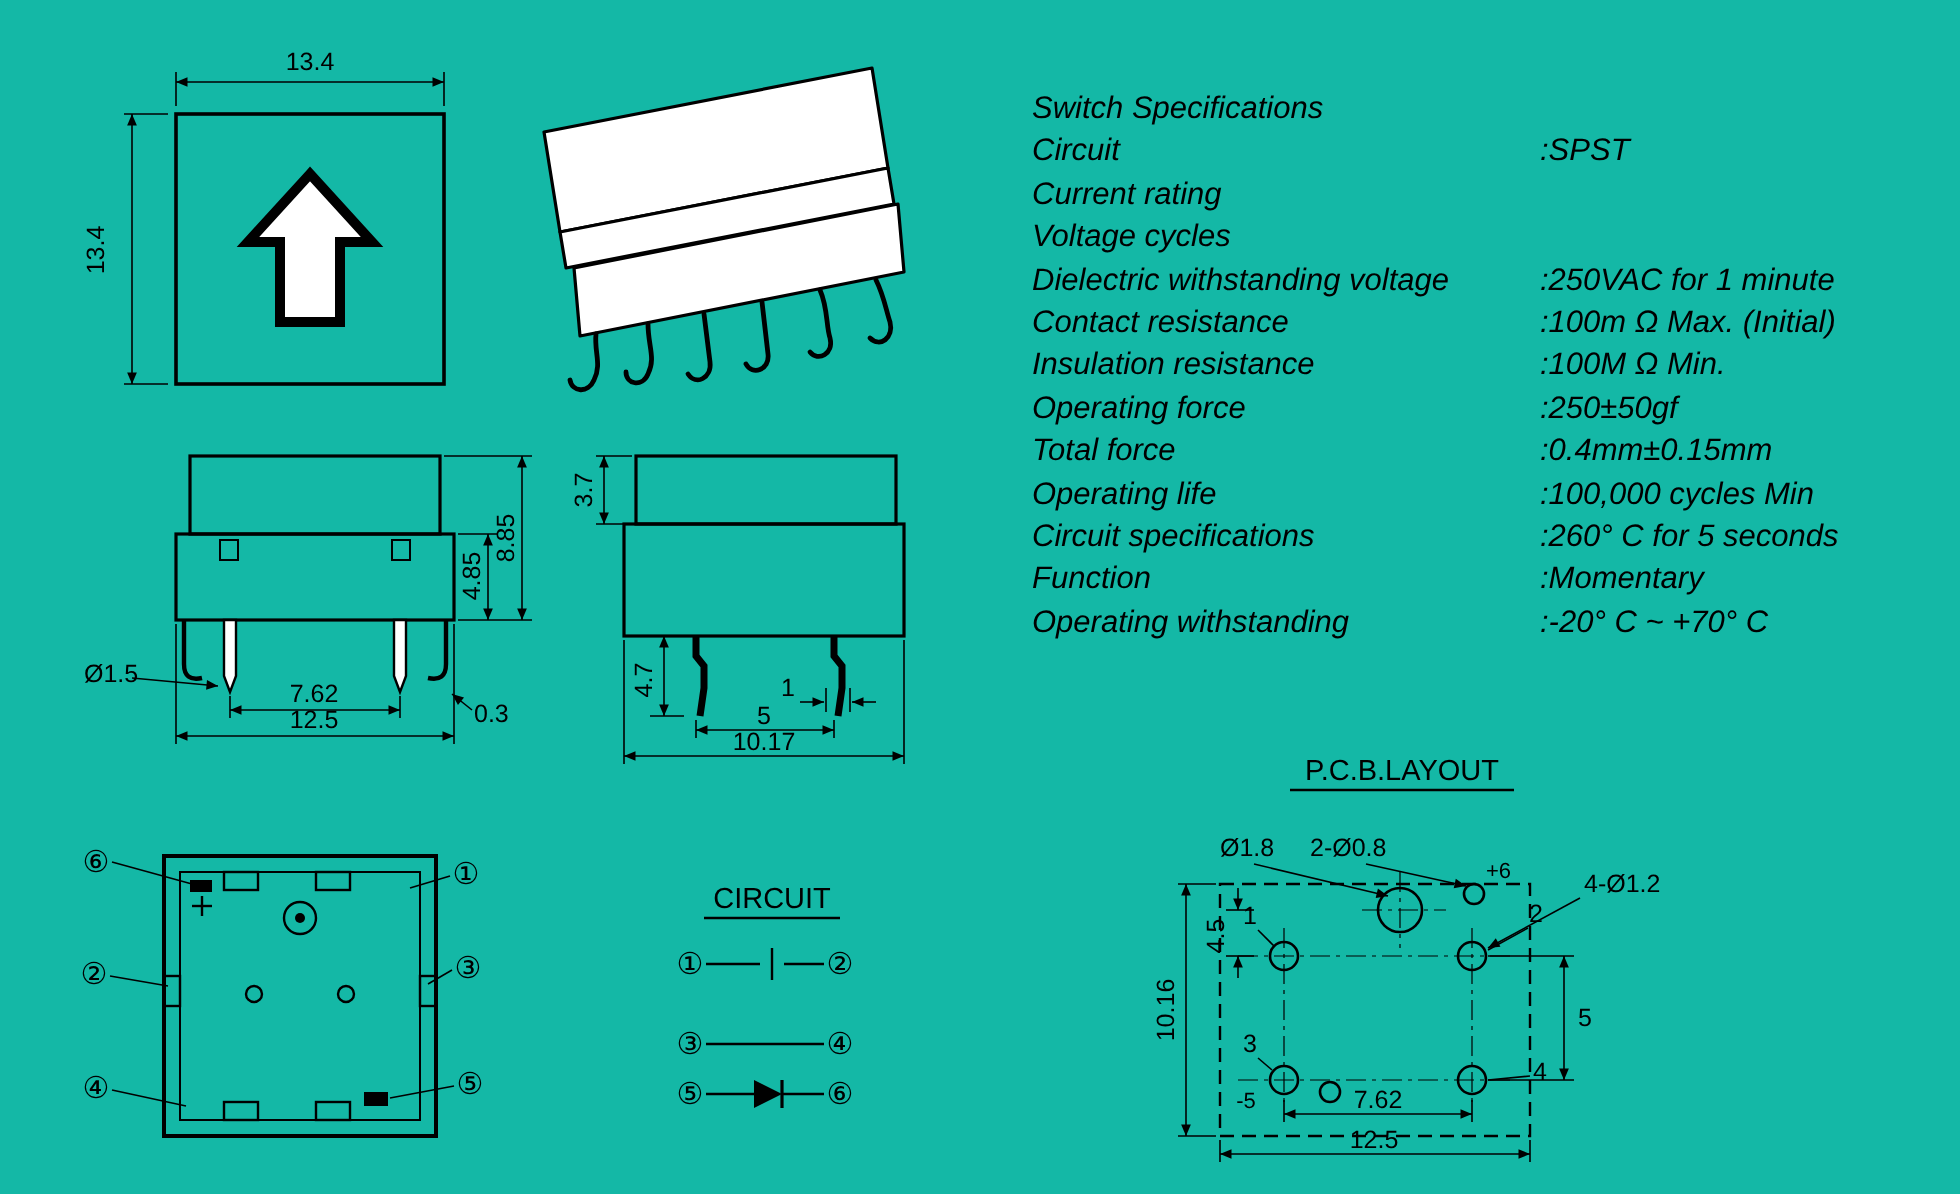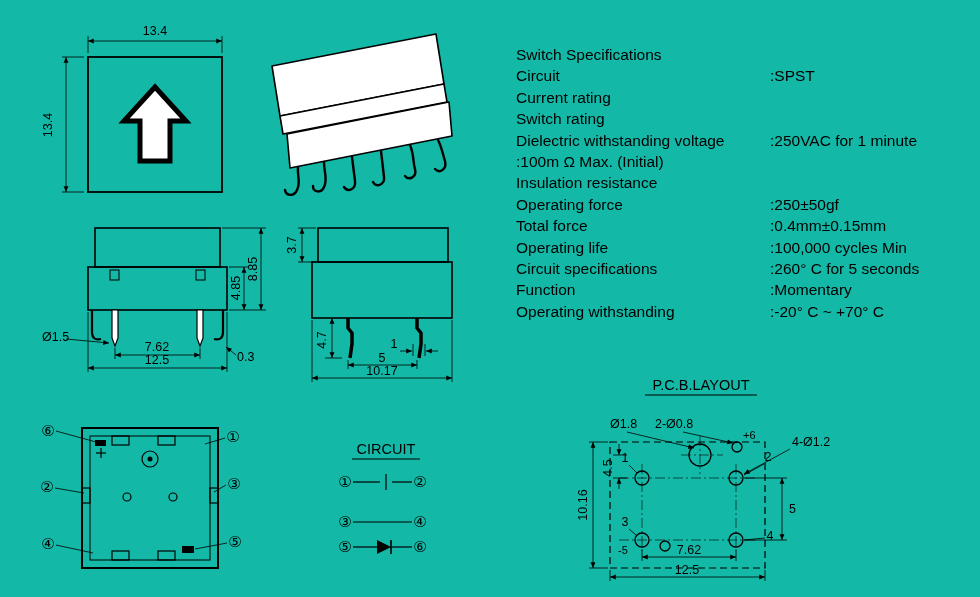--- a/index.html
+++ b/index.html
@@ -4,21 +4,21 @@
 <style>
   html,body{margin:0;padding:0;background:#fff;}
   .sheet{position:relative;width:980px;height:597px;background:#14b8a6;color:#000;
          font-family:"Liberation Sans","DejaVu Sans",sans-serif;overflow:hidden;}
   svg{position:absolute;display:block;}
   svg text{font-family:"Liberation Sans","DejaVu Sans",sans-serif;fill:#000;stroke:none;}
   .dim{font-size:12.5px;}
   .small{font-size:11px;}
   .pin-num{font-size:15px;}
   .title-t{font-size:14.5px;}
-  .specs{position:absolute;left:516px;top:44px;width:460px;font-size:15.5px;line-height:21.4px;}
+  .specs{position:absolute;left:516px;top:44px;width:460px;font-size:15.5px;line-height:21.4px;font-style:italic;}
   .spec-row{display:flex;}
   .spec-label{width:254px;flex:none;}
   .spec-value{flex:1;}
 </style>
 </head>
 <body>
 
 <div class="sheet">
 
   <svg style="left:0;top:0" width="500" height="597" viewBox="0 0 500 597">
@@ -177,34 +177,36 @@
     <div class="spec-row">
       <span class="spec-label">Circuit</span>
       <span class="spec-value">:SPST</span>
     </div>
 
     <div class="spec-row">
       <span class="spec-label">Current rating</span>
     </div>
 
     <div class="spec-row">
-      <span class="spec-label">Switch rating</span>
+      <span class="spec-label">Voltage cycles</span>
     </div>
 
     <div class="spec-row">
       <span class="spec-label">Dielectric withstanding voltage</span>
       <span class="spec-value">:250VAC for 1 minute</span>
     </div>
 
     <div class="spec-row">
+      <span class="spec-label">Contact resistance</span>
       <span class="spec-value">:100m Ω  Max. (Initial)</span>
     </div>
 
     <div class="spec-row">
       <span class="spec-label">Insulation resistance</span>
+      <span class="spec-value">:100M Ω  Min.</span>
     </div>
 
     <div class="spec-row">
       <span class="spec-label">Operating force</span>
       <span class="spec-value">:250±50gf</span>
     </div>
 
     <div class="spec-row">
       <span class="spec-label">Total force</span>
       <span class="spec-value">:0.4mm±0.15mm</span>

